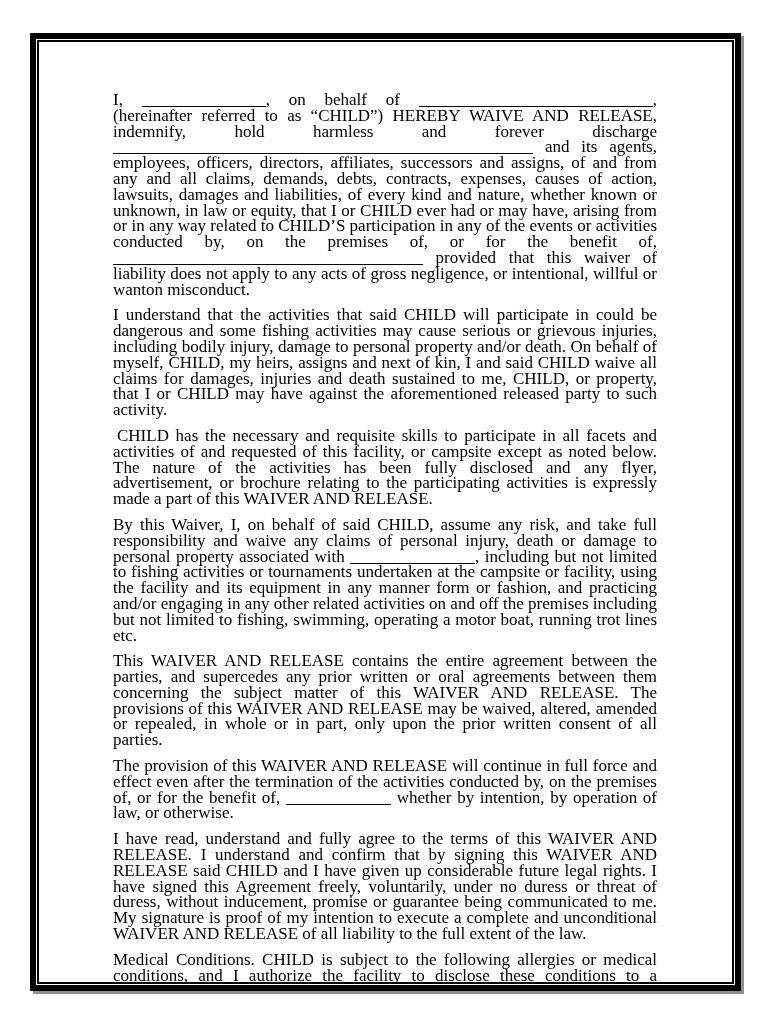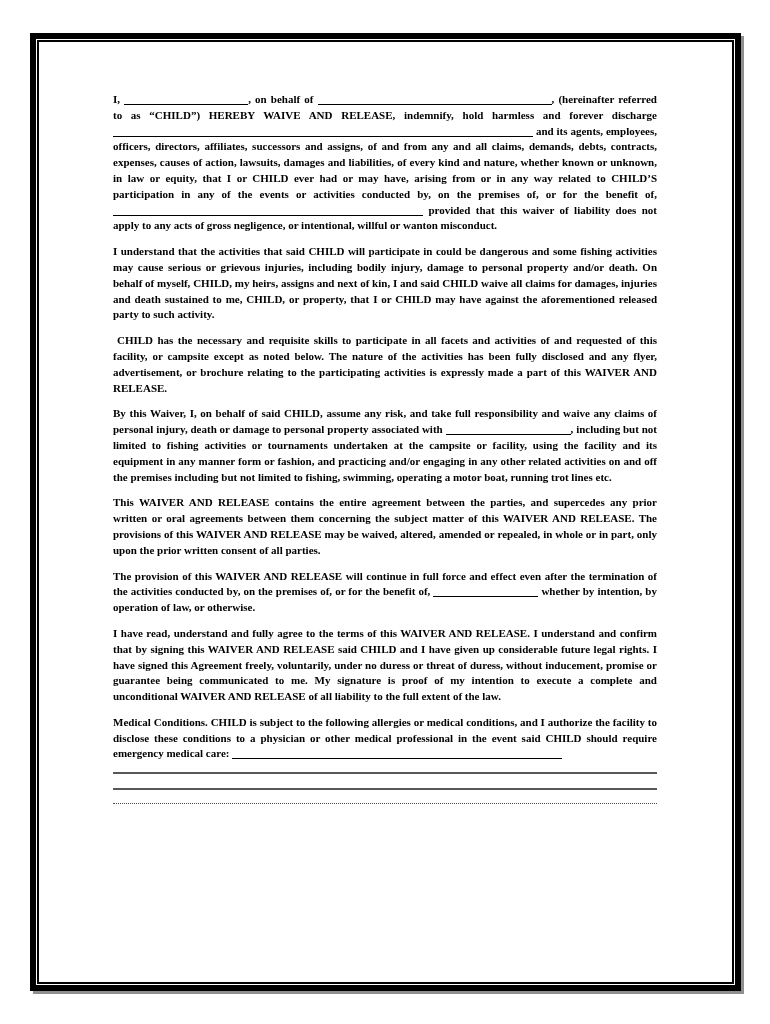--- a/index.html
+++ b/index.html
@@ -7,22 +7,22 @@
        font-family:"Liberation Serif","DejaVu Serif",serif;color:#000;}
   .frame-outer{position:absolute;left:30px;top:33px;width:711px;height:958px;
        box-sizing:border-box;border:6px solid #000;background:#fff;
        box-shadow:3px 3px 0 #8f8f8f;}
   .frame-inner{position:absolute;inset:1px;border:2px solid #000;}
   .content{position:absolute;inset:0;padding:50px 75px 0 74px;overflow:hidden;}
   .title{ text-align:center;font-weight:bold;font-size:14px;line-height:17px;
        margin:0 0 33px 0;}
   .title span{text-decoration:underline;}
   .title .tline{display:block;}
-  p.body-par{margin:0 0 10px 0;font-size:11px;line-height:15.8px;
-       text-align:justify;font-weight:bold;}
+  p.body-par{margin:0 0 10px 0;font-size:17px;line-height:15.8px;
+       text-align:justify;}
   .blank{display:inline-block;border-bottom:1px solid #000;height:1px;
        vertical-align:-2px;}
   .wlines{margin-top:8px;}
   .wline{height:0;border-top:2px solid #585858;margin-bottom:13.5px;}
   .wline.dotted{border-top:1.5px dotted #4a4a4a;}
 </style>
 </head>
 <body>
 
 <div class="frame-outer">

